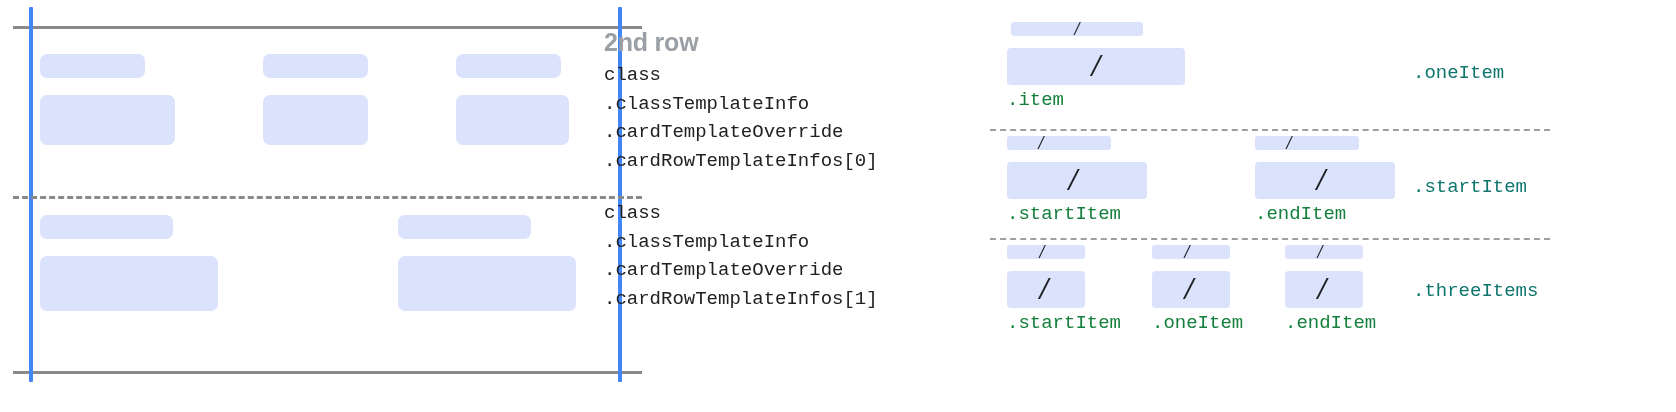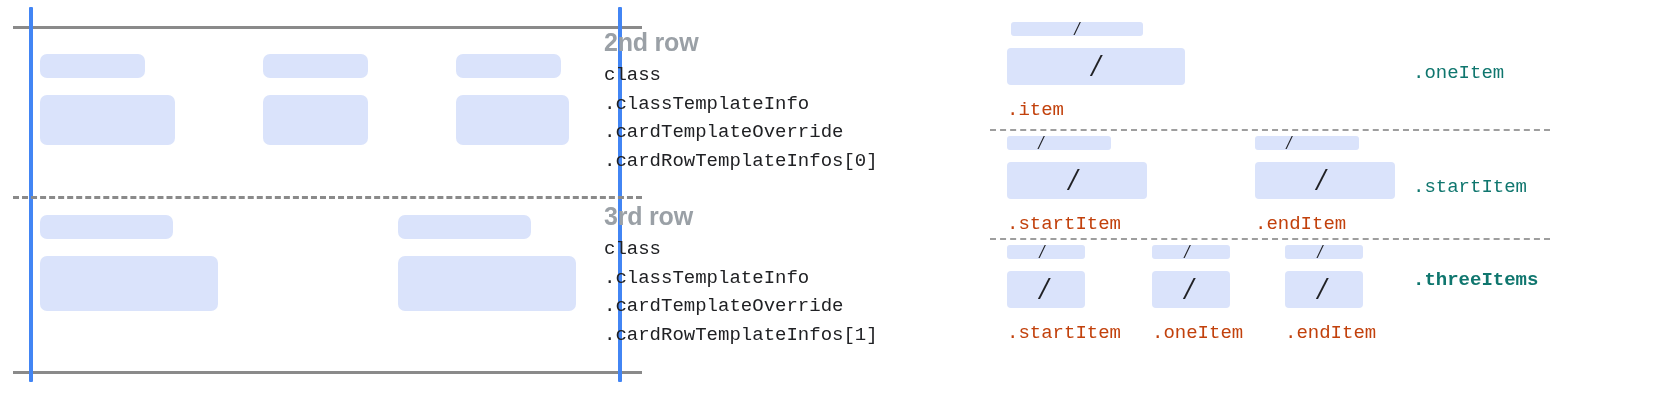--- a/index.html
+++ b/index.html
@@ -116,23 +116,23 @@
   }
   .item-bar.big .slash{
     font-size:31px;left:50%;top:2px;transform:translateX(-50%);
   }
 
   .item-label{
     position:absolute;
     font-family:"Liberation Mono",monospace;
     font-size:19px;
     line-height:24px;
-    color:#c2410c;
+    color:#15803d;
     white-space:nowrap;
-    top:76px;
+    top:66px;
   }
 
   .group-label{
     position:absolute;
     font-family:"Liberation Mono",monospace;
     font-size:19px;
     line-height:24px;
     color:#0f766e;
     white-space:nowrap;
   }
@@ -177,21 +177,20 @@
 
   <div class="class-blocks">
     <div class="class-block b1">
       <div class="block-title">2nd row</div>
       <div class="block-lines">class
 .classTemplateInfo
 .cardTemplateOverride
 .cardRowTemplateInfos[0]</div>
     </div>
     <div class="class-block b2">
-      <div class="block-title">3rd row</div>
       <div class="block-lines">class
 .classTemplateInfo
 .cardTemplateOverride
 .cardRowTemplateInfos[1]</div>
     </div>
   </div>
 
   <div class="item-groups">
     <div class="group-sep s1"></div>
     <div class="group-sep s2"></div>
@@ -250,17 +249,17 @@
         </div>
         <div class="item-col" style="left: 300px; width: 78px;">
           <div class="item-bar small" style="width: 78px; margin-left: 0px;">
             <span class="slash" style="margin-left: -4px;">/</span>
           </div>
           <div class="item-bar big" style="width: 78px;">
             <span class="slash" style="margin-left: -2px;">/</span>
           </div>
           <div class="item-label" style="left: 0px;">.endItem</div>
         </div>
-        <div class="group-label" style="left: 428px; top: 23px; font-weight: bold;">.threeItems</div>
+        <div class="group-label" style="left: 428px; top: 34px;">.threeItems</div>
       </div>
   </div>
 
 </div>
 
 </body></html>

